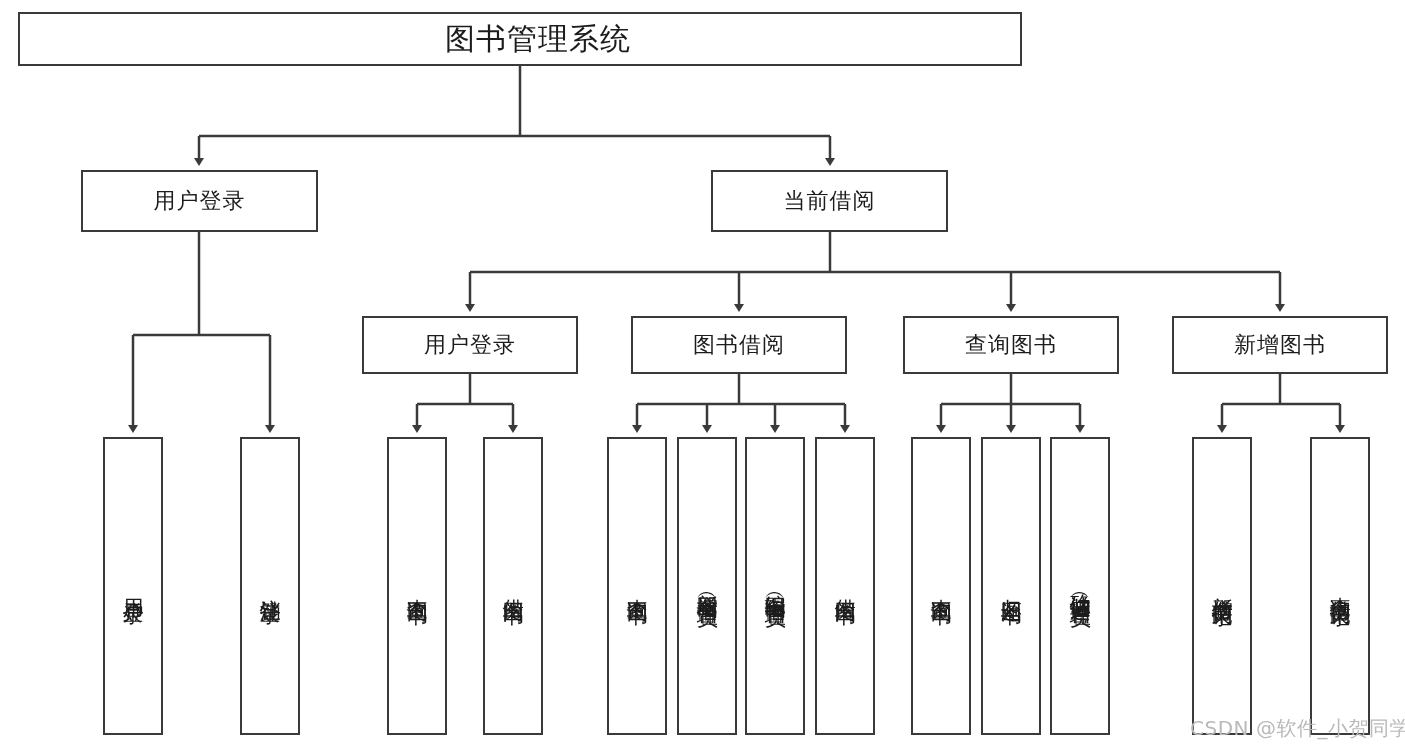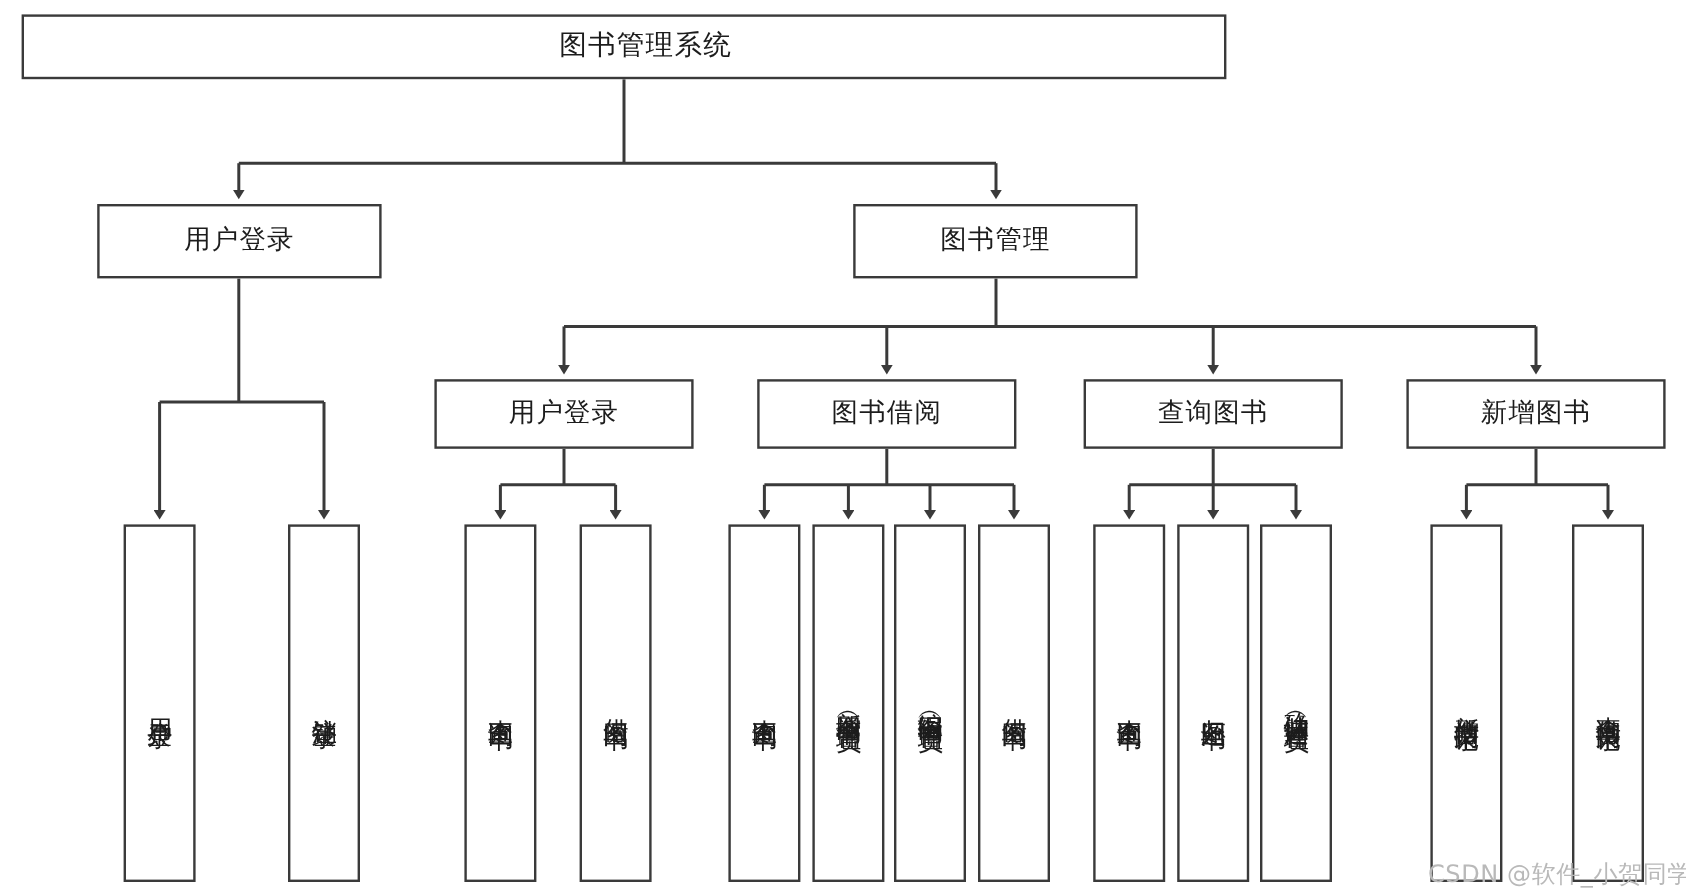--- a/index.html
+++ b/index.html
@@ -47,21 +47,21 @@
     writing-mode: vertical-rl;
     text-orientation: upright;
     font-size: 21px;
     line-height: 1.45;
     letter-spacing: 2px;
     padding: 6px 0;
     align-items: center;
     justify-content: center;
   }
   .node.root {
-    font-size: 23px;
+    font-size: 30px;
     padding-left: 36px;
   }
   .watermark {
     position: absolute;
     color: #b9b9b9;
     font-size: 20px;
     letter-spacing: 0.5px;
     white-space: nowrap;
     z-index: 5;
     user-select: none;
@@ -120,21 +120,21 @@
       <path d="M1222,404 L1340,404"></path>
       <path d="M1222,404 L1222,429" marker-end="url(#arw)"></path>
       <path d="M1340,404 L1340,429" marker-end="url(#arw)"></path>
     </g>
   </svg>
 
   <div class="node horiz root" style="left:18px; top:12px; width:1004px; height:54px;">图书管理系统</div>
 
   <div class="node horiz" style="left:81px; top:170px; width:237px; height:62px;">用户登录</div>
 
-  <div class="node horiz" style="left:711px; top:170px; width:237px; height:62px;">图书管理</div>
+  <div class="node horiz" style="left:711px; top:170px; width:237px; height:62px;">当前借阅</div>
 
   <div class="node horiz" style="left:362px; top:316px; width:216px; height:58px;">用户登录</div>
 
   <div class="node horiz" style="left:631px; top:316px; width:216px; height:58px;text-align:right;">图书借阅</div>
 
   <div class="node horiz" style="left:903px; top:316px; width:216px; height:58px;">查询图书</div>
 
   <div class="node horiz" style="left:1172px; top:316px; width:216px; height:58px;">新增图书</div>
 
   <div class="node vert" style="left:103px; top:437px; width:60px; height:298px;">用户登录</div>

